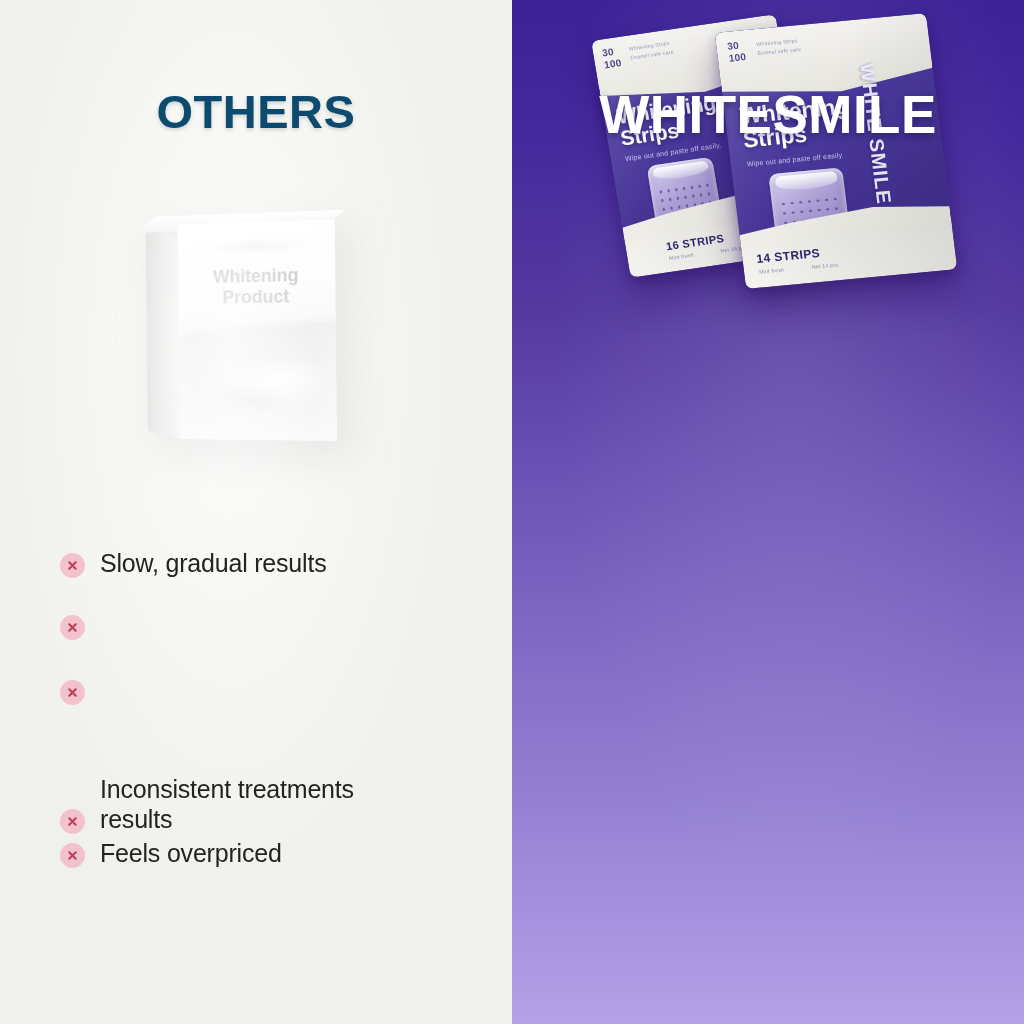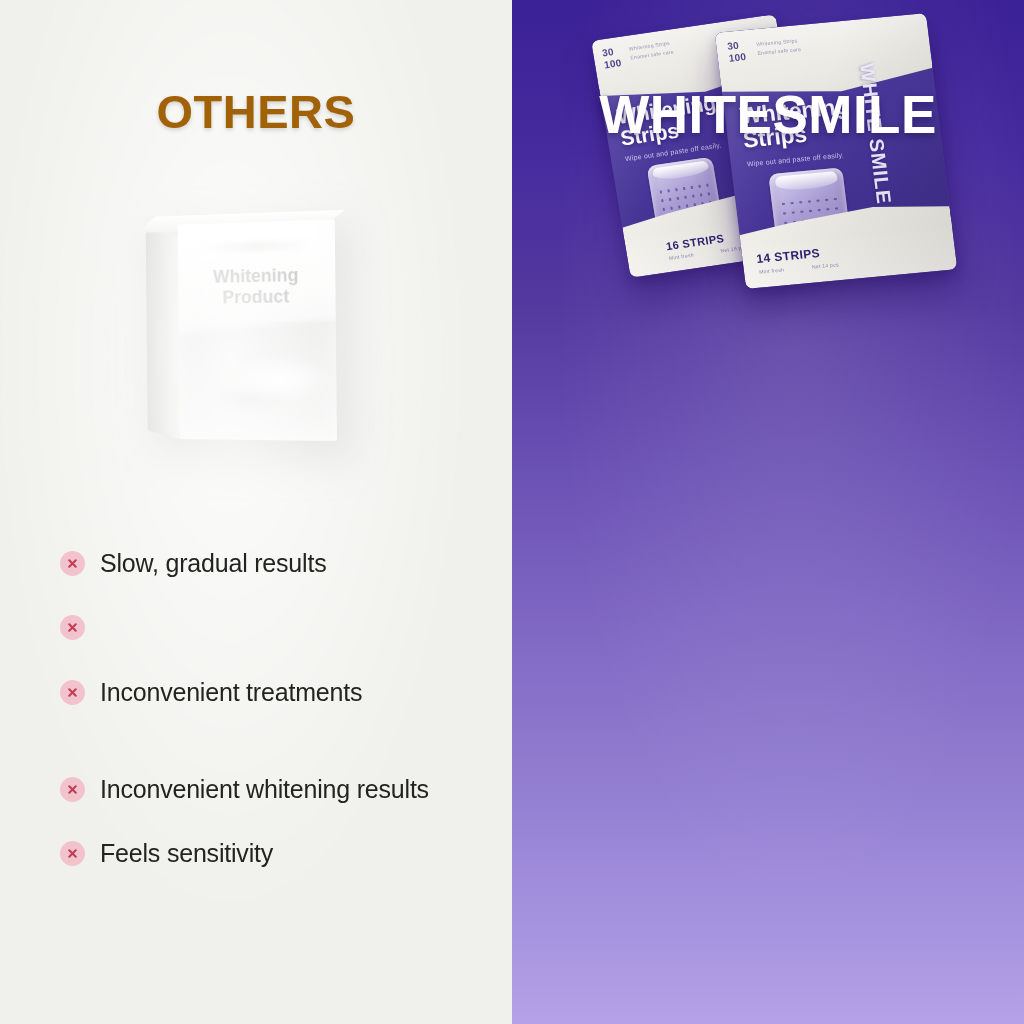--- a/index.html
+++ b/index.html
@@ -41,21 +41,21 @@
 
   
   .heading {
     position:absolute; left:0; width:100%;
     text-align:center;
     font-weight:bold;
     letter-spacing:.5px;
     z-index:6;
   }
   .heading-left {
-    top:84px; font-size:47px; color:#a16207;
+    top:84px; font-size:47px; color:#0c4a6e;
     text-shadow:0 2px 4px rgba(0,0,0,.16);
   }
   .heading-right {
     top:84px; font-size:53px; color:#ffffff;
     text-shadow:0 3px 7px rgba(20,5,70,.42);
   }
 
   
   .prod-left {
     position:absolute; left:176px; top:222px;
@@ -207,21 +207,21 @@
     position:absolute; inset:0;
     background:linear-gradient(118deg, rgba(255,255,255,.14) 0%, rgba(255,255,255,0) 38%, rgba(0,0,0,.10) 100%);
     pointer-events:none;
   }
 
   
   .list{ position:absolute; z-index:6; }
   .list-left{ left:60px; top:548px; width:430px; }
   .list-right{ left:572px; top:548px; width:420px; }
 
-  .item{ position:absolute; display:flex; align-items:flex-start; width:100%; }
+  .item{ position:absolute; display:flex; align-items:flex-end; width:100%; }
 
   .ico{
     flex:0 0 auto; width:25px; height:25px; border-radius:50%;
     display:flex; align-items:center; justify-content:center;
     margin-top:3px;
   }
   .ico-x{ background:#f3c3cd; }
   .ico-x svg{ width:13px; height:13px; }
   .ico-x svg path{ stroke:#bf3f58; stroke-width:2.6; stroke-linecap:round; }
 
@@ -269,39 +269,38 @@
             </svg>
         </span>
       </div>
 
       <div class="item" style="top:129px">
         <span class="ico ico-x">
           <svg viewBox="0 0 16 16">
               <path d="M4 4 L12 12 M12 4 L4 12" fill="none"></path>
             </svg>
         </span>
-        <span class="txt txt-left">Inconvenient treatments</span>
       </div>
 
       <div class="item" style="top:226px; width:370px">
         <span class="ico ico-x">
           <svg viewBox="0 0 16 16">
               <path d="M4 4 L12 12 M12 4 L4 12" fill="none"></path>
             </svg>
         </span>
-        <span class="txt txt-left">Inconvenient whitening results</span>
+        <span class="txt txt-left">Inconsistent treatments results</span>
       </div>
 
       <div class="item" style="top:290px">
         <span class="ico ico-x">
           <svg viewBox="0 0 16 16">
               <path d="M4 4 L12 12 M12 4 L4 12" fill="none"></path>
             </svg>
         </span>
-        <span class="txt txt-left">Feels sensitivity</span>
+        <span class="txt txt-left">Feels overpriced</span>
       </div>
 
     </div>
   </div>
 
   <div class="panel panel-right">
 
     <div class="heading heading-right">WHITESMILE</div>
 
     <div class="prod-right">

